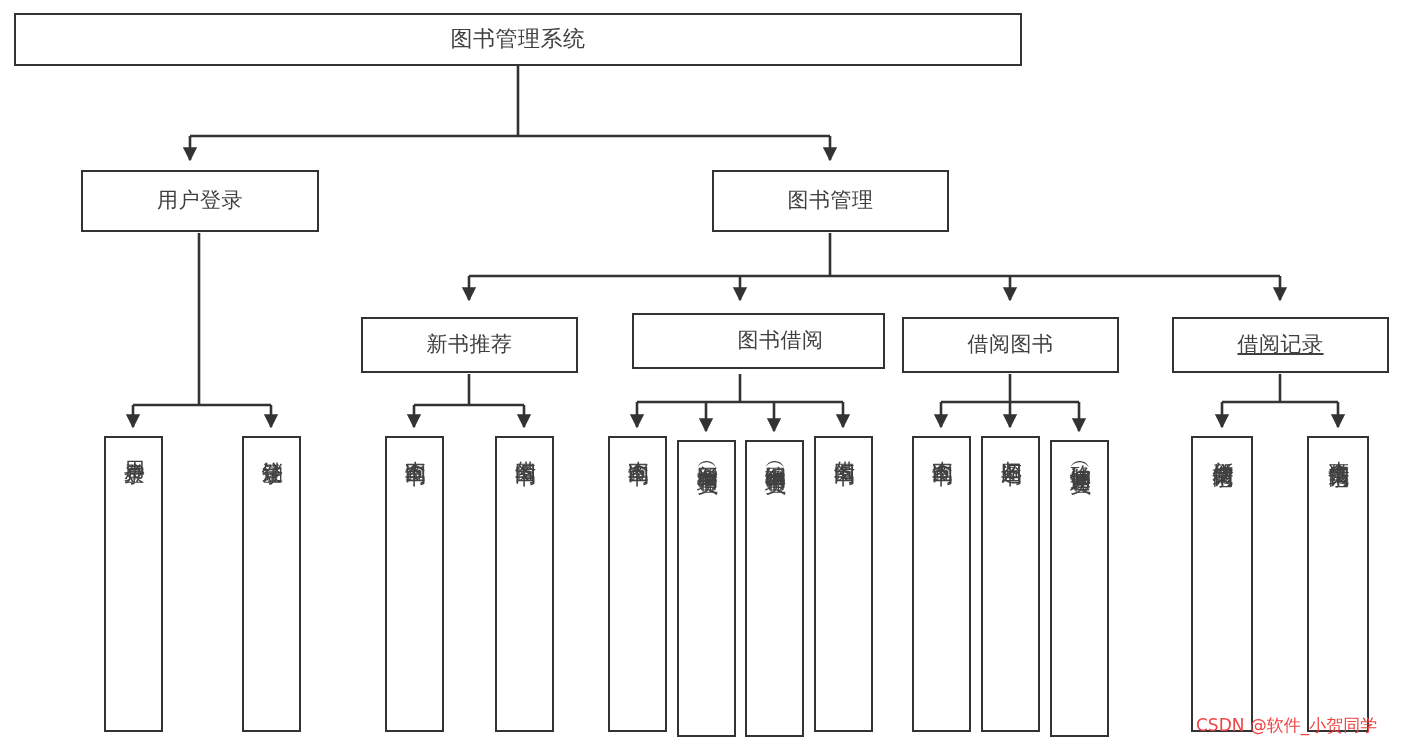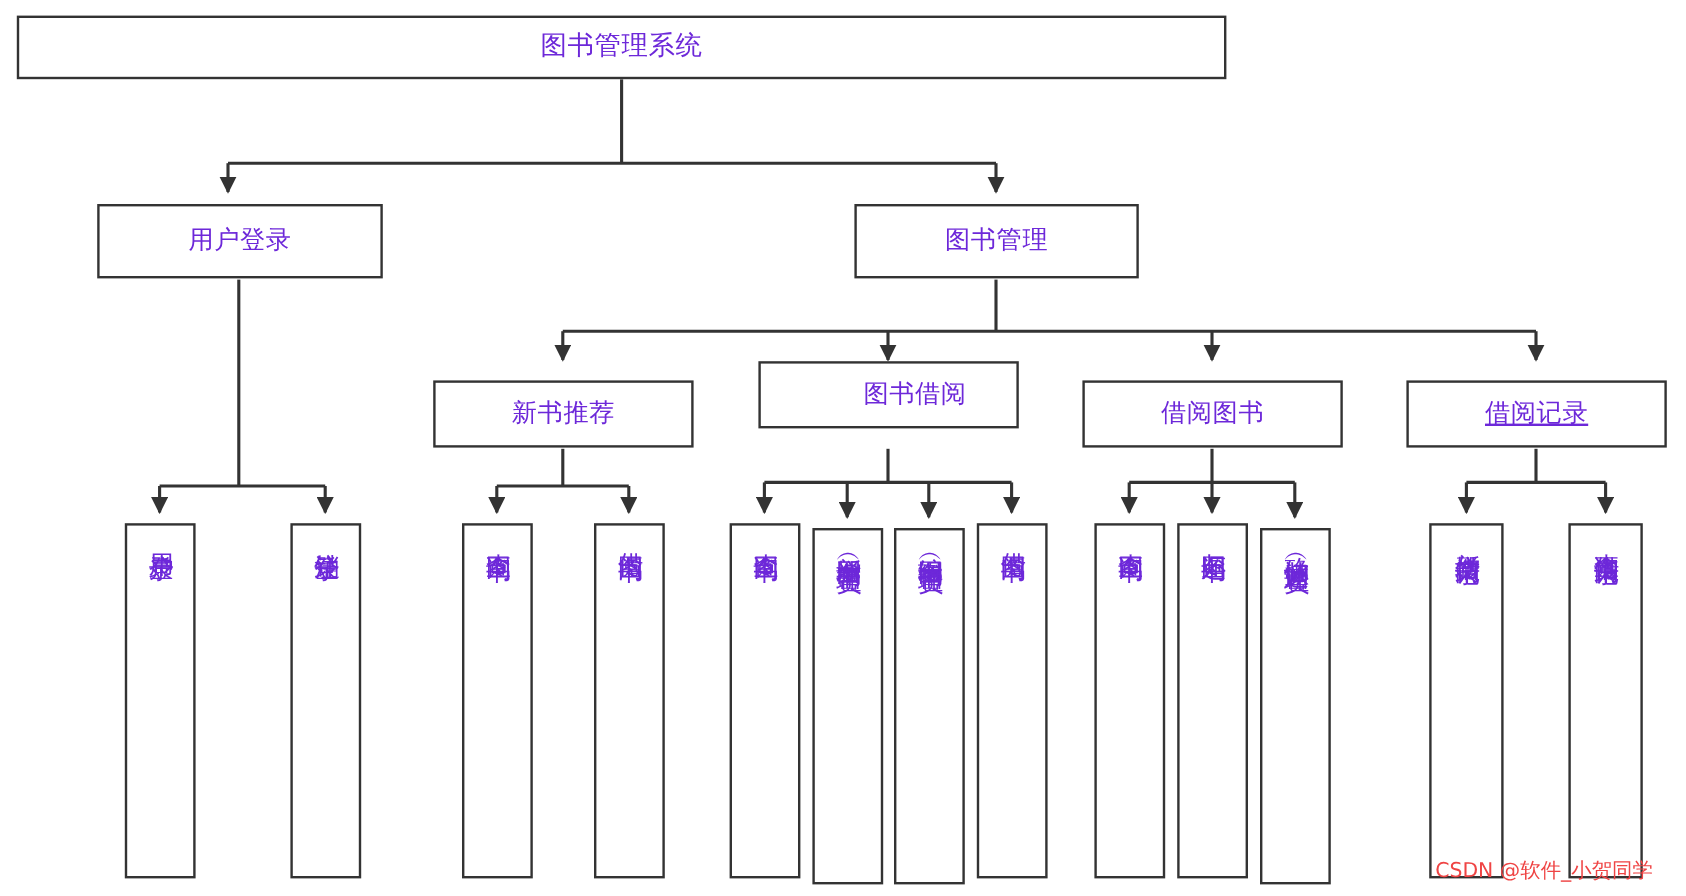--- a/index.html
+++ b/index.html
@@ -27,21 +27,21 @@
     pointer-events: none;
   }
   .node {
     position: absolute;
     box-sizing: border-box;
     background: #ffffff;
     border: 2px solid #333333;
     display: flex;
     align-items: center;
     justify-content: center;
-    color: #6d28d9;
+    color: #404040;
     z-index: 2;
   }
   .node .label {
     display: block;
     text-align: center;
     line-height: 1.12;
     letter-spacing: 0.5px;
   }
   
   .node.horiz .label {
@@ -139,21 +139,21 @@
   <div class="node horiz" style="left:81px; top:170px; width:238px; height:62px;">
     <span class="label">用户登录</span>
   </div>
   <div class="node horiz" style="left:361px; top:317px; width:217px; height:56px;">
     <span class="label">新书推荐</span>
   </div>
 
   <div class="node horiz" style="left:712px; top:170px; width:237px; height:62px;">
     <span class="label">图书管理</span>
   </div>
-  <div class="node horiz" style="left:632px; top:301px; width:217px; height:56px;padding-left:44px;">
+  <div class="node horiz" style="left:632px; top:313px; width:253px; height:56px;padding-left:44px;">
     <span class="label">图书借阅</span>
   </div>
   <div class="node horiz" style="left:902px; top:317px; width:217px; height:56px;">
     <span class="label">借阅图书</span>
   </div>
   <div class="node horiz" style="left:1172px; top:317px; width:217px; height:56px;text-decoration:underline;">
     <span class="label">借阅记录</span>
   </div>
 
   <div class="node vert" style="left:104px; top:436px; width:59px; height:296px;">

